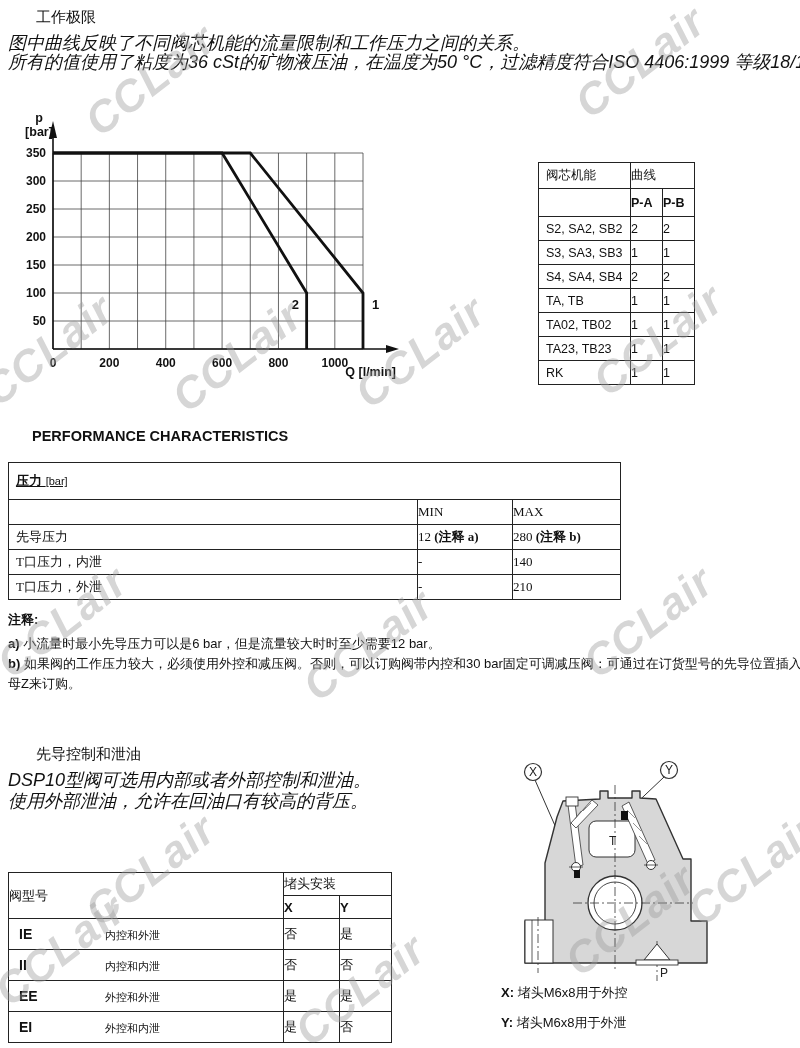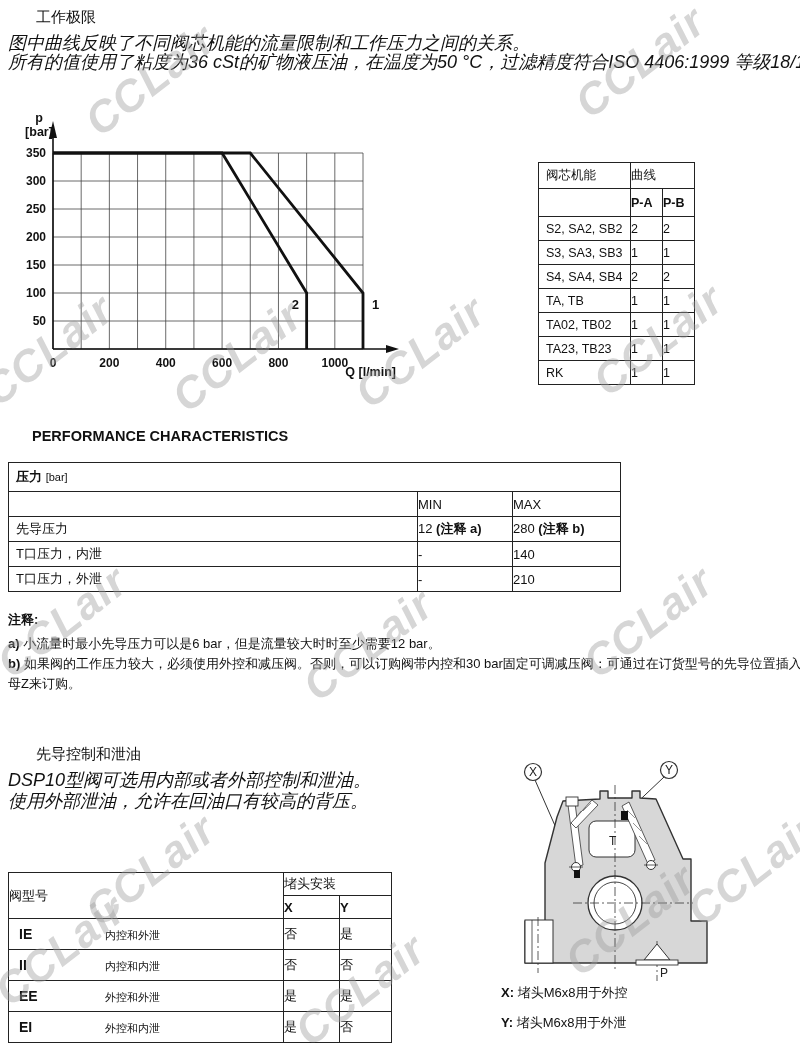--- a/index.html
+++ b/index.html
@@ -15,21 +15,21 @@
   .pilot div{line-height:21px;}
   table{position:absolute;border-collapse:collapse;table-layout:fixed;z-index:2;background:transparent;padding-left:37px;}
   td{border:1px solid #222;font-size:13px;padding:0;overflow:hidden;}
   .tbl{border:1.5px solid #222;}
   .ctr{}
   .pl{text-align:left;padding-left:7px;}
   .b{font-weight:bold;}
   .small{font-size:11px;}
   .spool td{font-size:12.5px;}
   .r26{height:26px;} .r28{height:28px;margin-left:11px;} .r24{height:24px;}
-  .r29{height:29px;} .r25{height:25px;}
+  .r29{height:37px;text-decoration:underline;} .r25{height:25px;font-family:Liberation Serif, serif;}
   .r23{height:23px;} .r31{height:31px;}
   .codecell{padding-left:10px;}
   .code{display:inline-block;width:86px;font-weight:bold;font-size:14px;}
   .desc{font-size:11px;}
   .notes{position:absolute;z-index:2;font-size:13px;}
   .notes .line{line-height:20px;white-space:nowrap;}
   .note-xy{position:absolute;z-index:2;font-size:13px;white-space:nowrap;}
   svg{position:absolute;z-index:2;}
   .tick{font:bold 12px "Liberation Sans",sans-serif;fill:#111;}
   .axlbl{font:bold 12.5px "Liberation Sans",sans-serif;fill:#111;}

